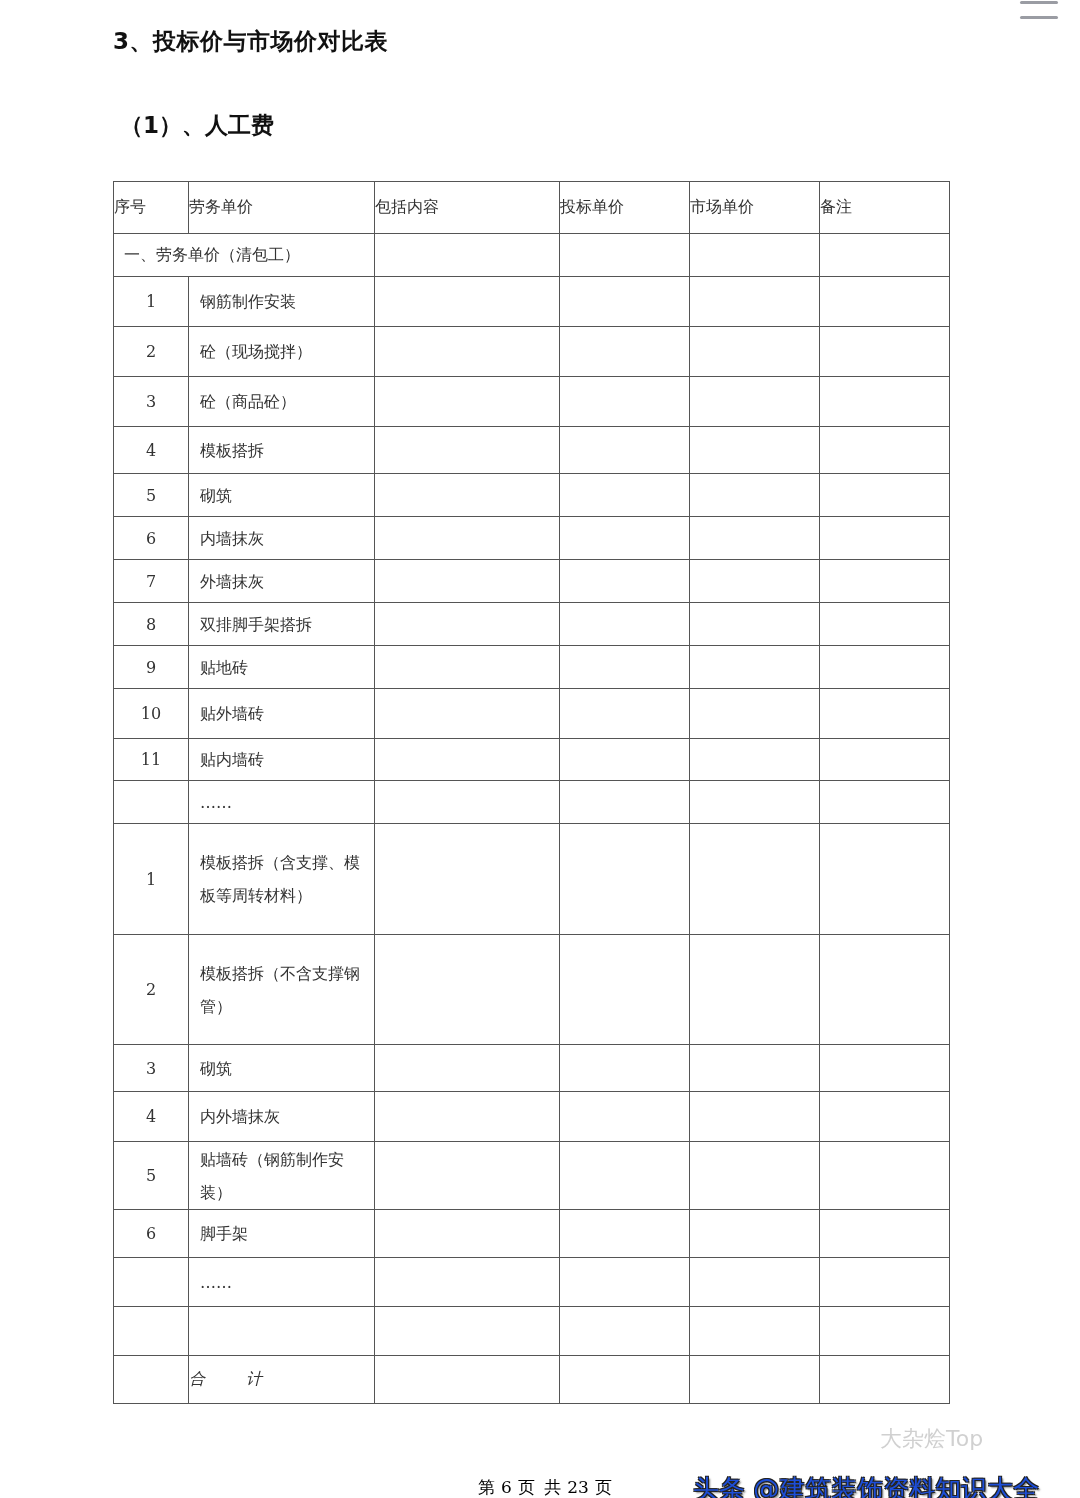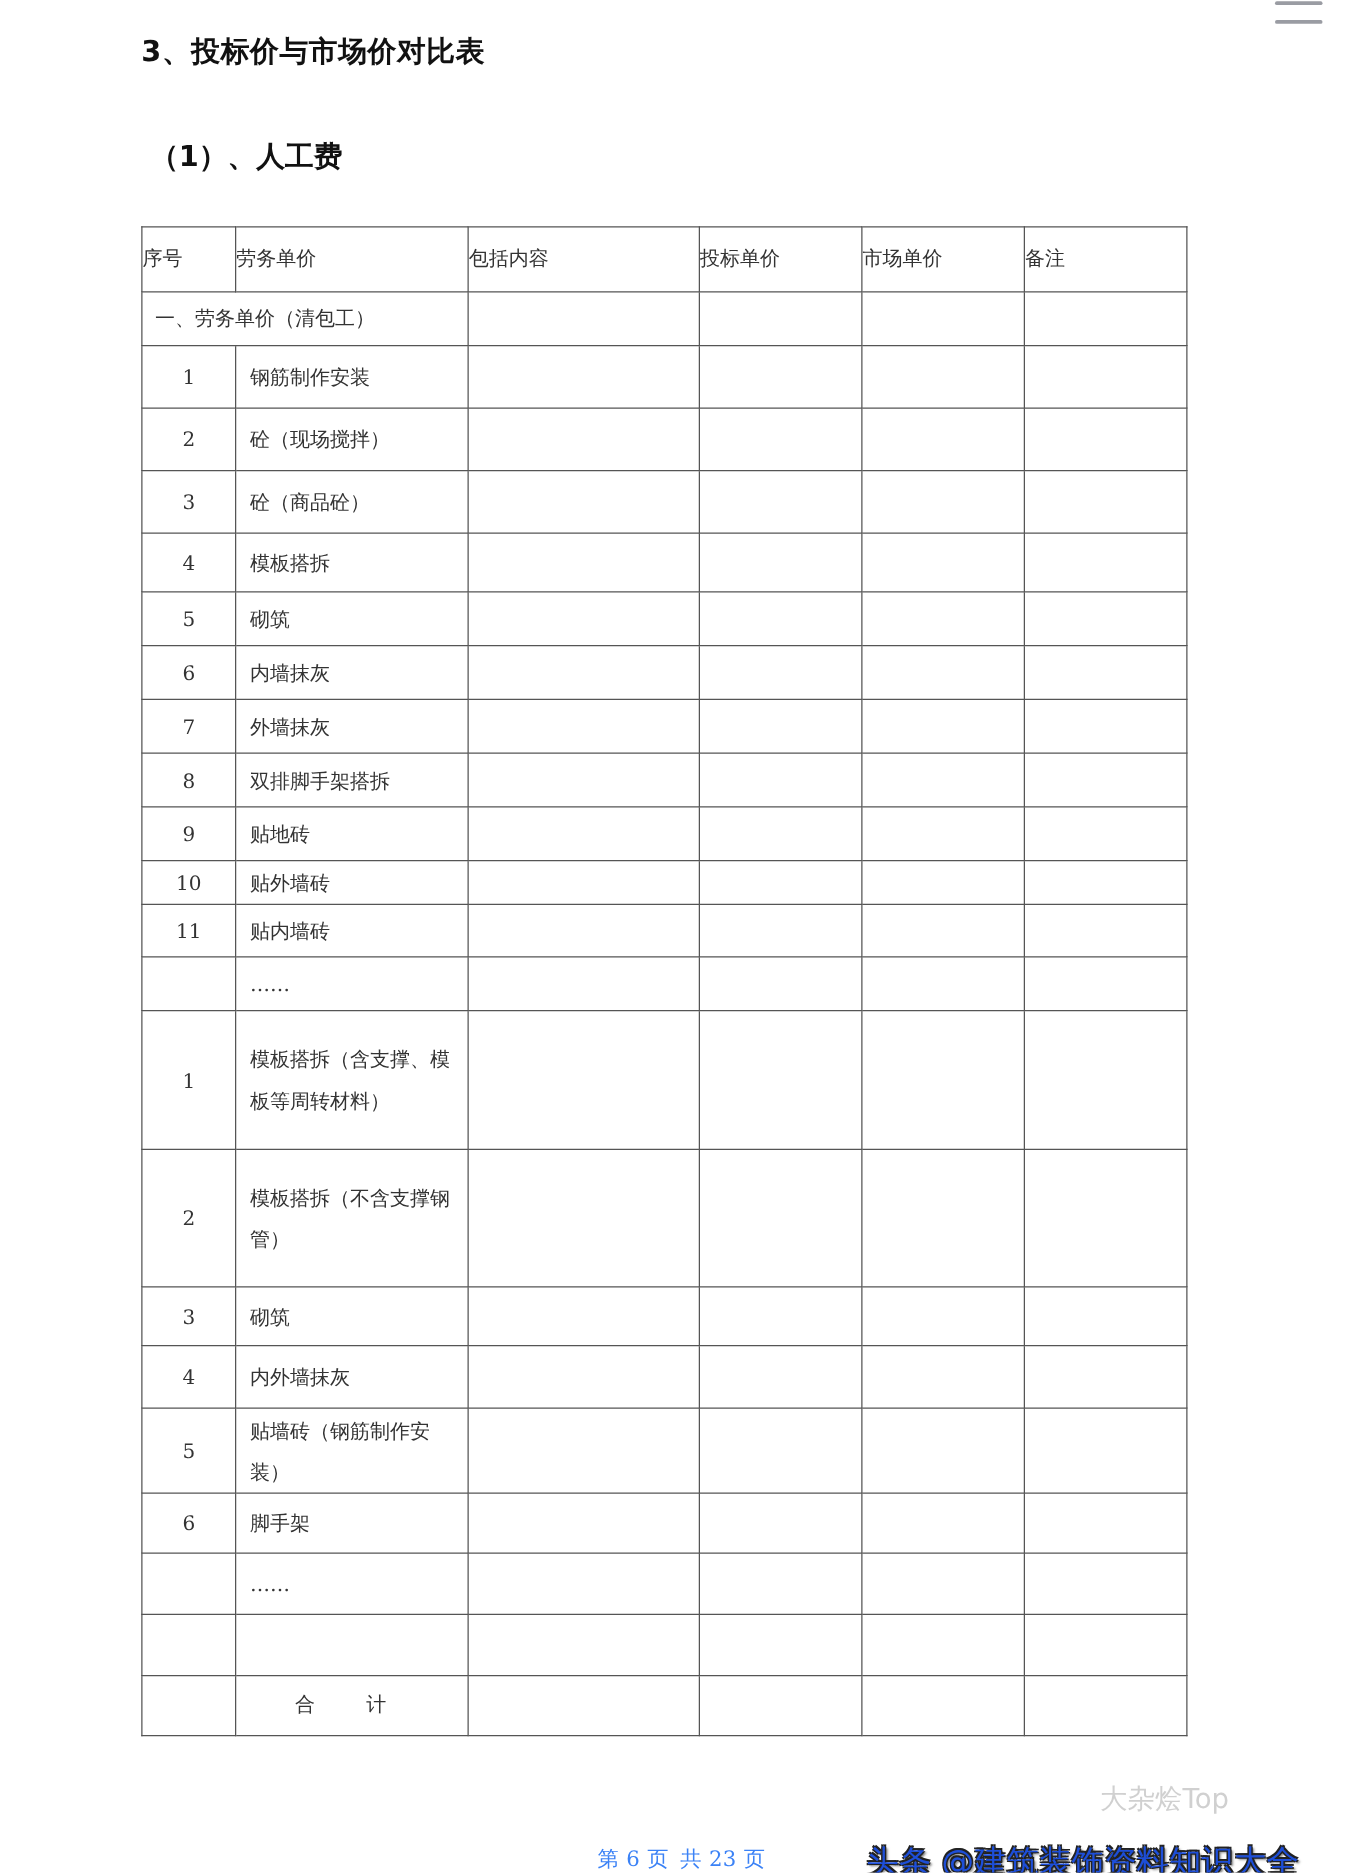--- a/index.html
+++ b/index.html
@@ -27,24 +27,24 @@
   }
   table.grid td {
     border: 1.6px solid #555;
     font-size: 16px; color: #333; padding: 0;
     vertical-align: middle;
   }
   td.c-no { text-align: center; }
   td.c-name { padding-left: 11px !important; line-height: 33px; }
   td.c-head { text-align: left; }
   td.c-section { padding-left: 10px !important; }
-  td.c-total { text-align: center; letter-spacing: 18px; }
+  td.c-total { text-align: left; letter-spacing: 18px; font-style: italic; }
   .footer {
     position: absolute; left: 0; width: 1080px; top: 1476px;
-    text-align: center; font-size: 17px; color: #3b82f6; word-spacing: 4px;
+    text-align: center; font-size: 17px; color: #000000; word-spacing: 4px;
     padding-left: 10px; box-sizing: border-box;
   }
   .footer span { margin: 0 3px; }
   .wm-faint {
     position: absolute; left: 880px; top: 1424px;
     font-family: "DejaVu Sans", sans-serif; font-size: 22px; color: rgba(120,120,120,0.35);
   }
   .watermark {
     position: absolute; left: 693px; top: 1444px;
     font-family: "DejaVu Sans", "Liberation Sans", sans-serif;
@@ -155,21 +155,21 @@
         <td></td>
     </tr>
     <tr style="height:43px">
       <td class="c-no">9</td>
       <td class="c-name">贴地砖</td>
       <td></td>
         <td></td>
         <td></td>
         <td></td>
     </tr>
-    <tr style="height:35px">
+    <tr style="height:50px">
       <td class="c-no">10</td>
       <td class="c-name">贴外墙砖</td>
       <td></td>
         <td></td>
         <td></td>
         <td></td>
     </tr>
     <tr style="height:42px">
       <td class="c-no">11</td>
       <td class="c-name">贴内墙砖</td>

